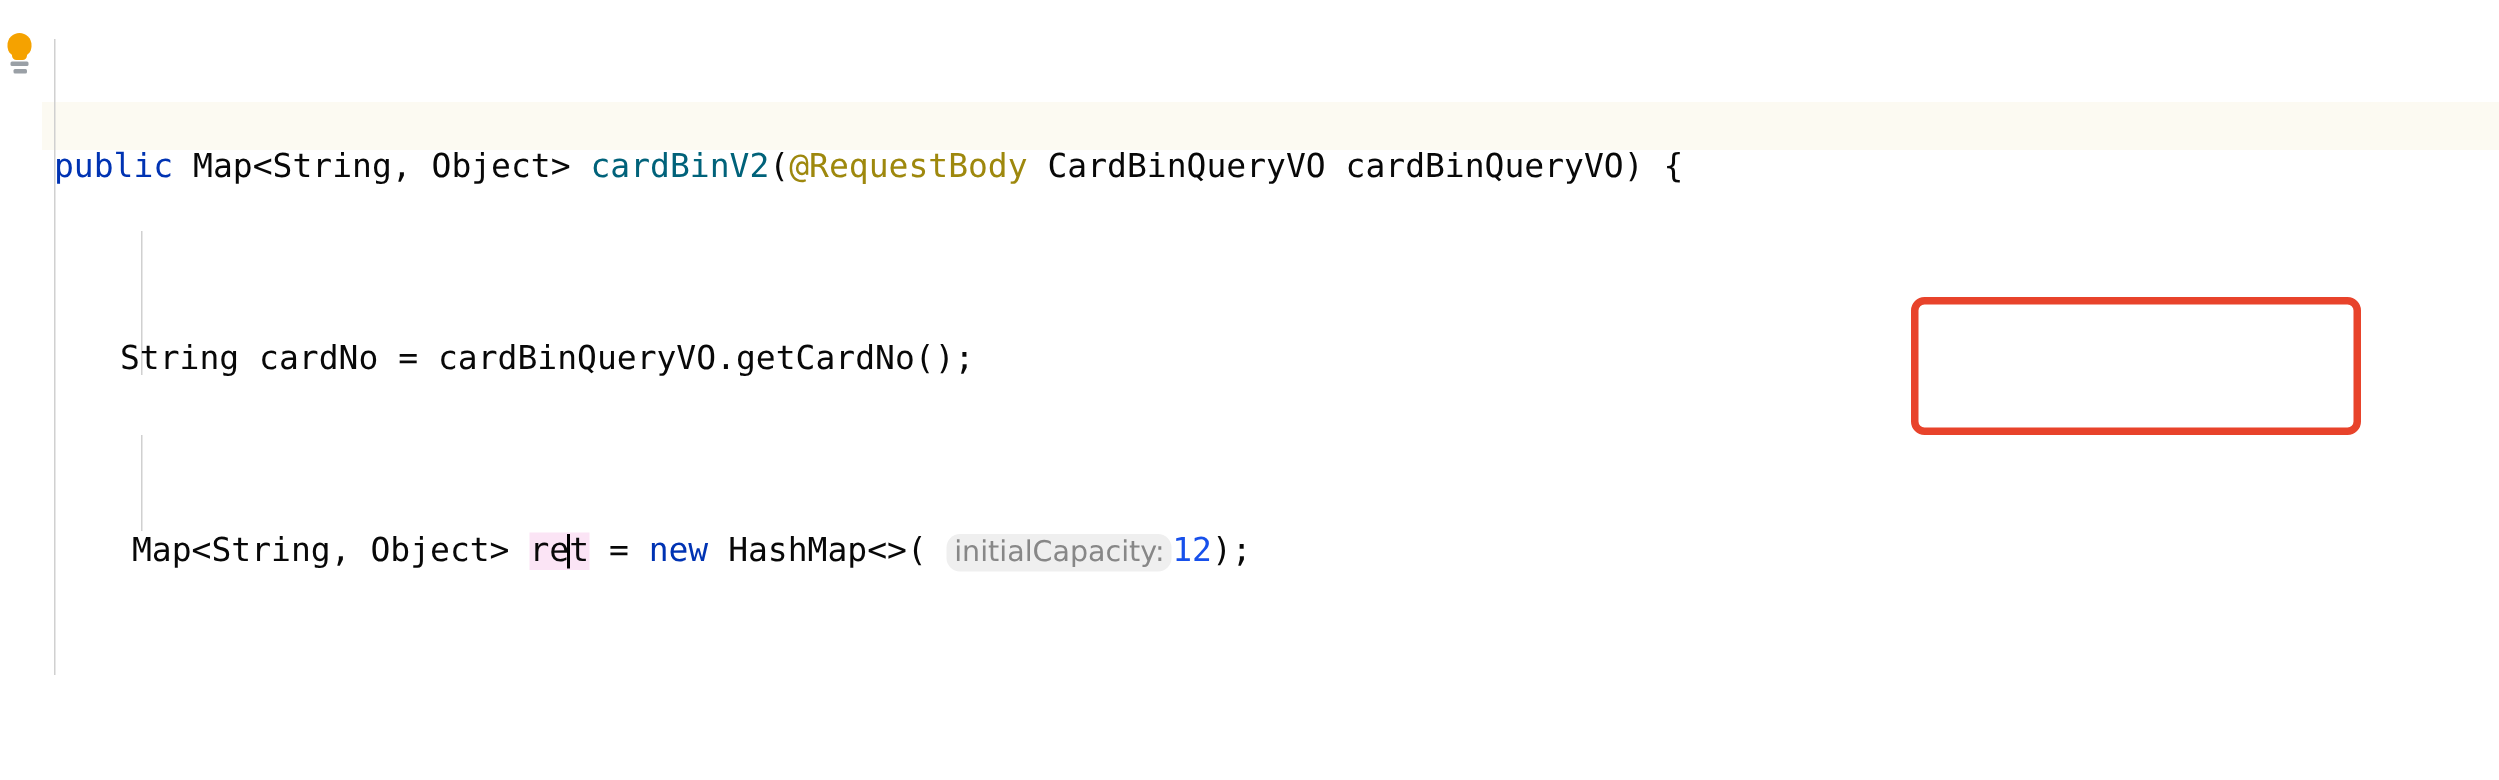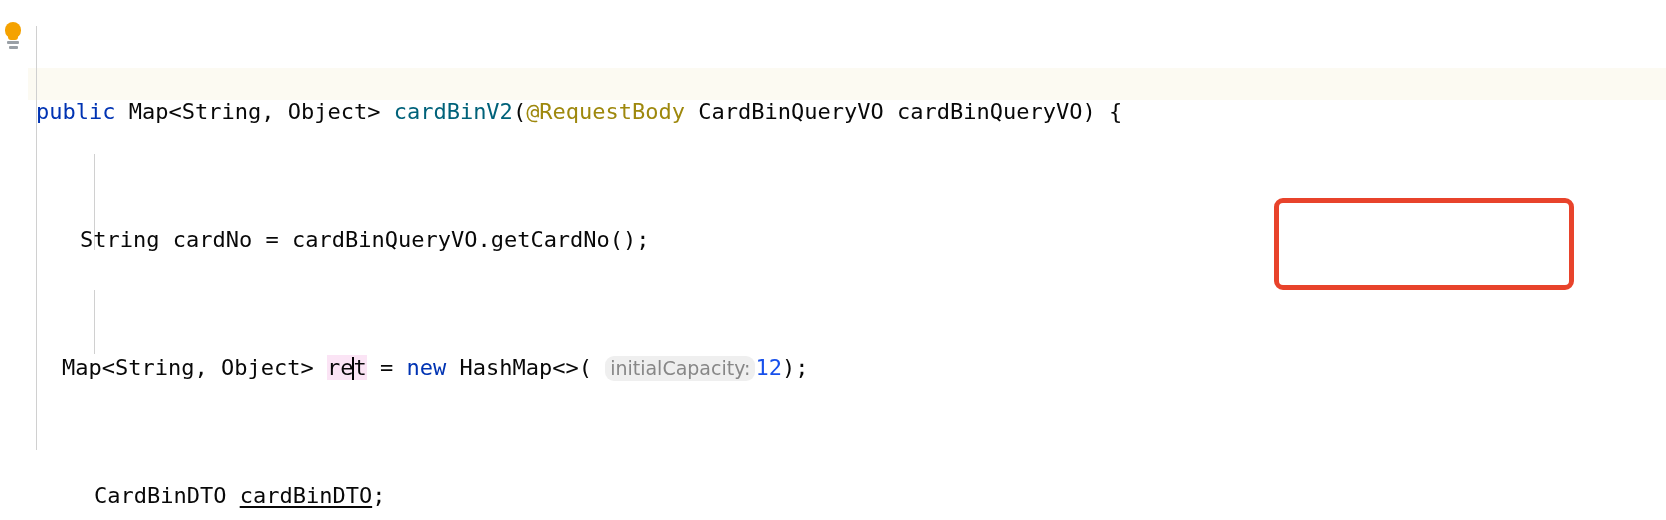--- a/index.html
+++ b/index.html
@@ -149,23 +149,22 @@
   <div class="guide" style="left:36px; top:26px; height:424px;"></div>
   <div class="guide" style="left:94px; top:154px; height:96px;"></div>
   <div class="guide" style="left:94px; top:290px; height:64px;"></div>
 
   <div class="code">
 
     <div class="line"><span class="kw">public</span> <span class="type">Map&lt;String, Object&gt;</span> <span class="method">cardBinV2</span><span>(</span><span class="anno">@RequestBody</span> <span>CardBinQueryVO</span> <span>cardBinQueryVO</span><span>) {</span></div>
 
     <div class="line" style="padding-left:80px;"><span>String</span> <span>cardNo</span> <span>=</span> <span>cardBinQueryVO.getCardNo();</span></div>
 
-    <div class="line" style="padding-left:62px;"><span>Map&lt;String, Object&gt;</span> <span class="hl-write"><span>re</span><span class="caret"></span><span>t</span></span><span> = </span><span class="kw">new</span> <span>HashMap&lt;&gt;(</span> <span class="inlay">initialCapacity:</span><span class="num">12</span><span>);</span></div>
+    <div class="line" style="padding-left:88px;"><span>Map&lt;String, Object&gt;</span> <span class="hl-write"><span>re</span><span class="caret"></span><span>t</span></span><span> = </span><span class="kw">new</span> <span>HashMap&lt;&gt;(</span> <span class="inlay">initialCapacity:</span><span class="num">12</span><span>);</span></div>
 
-    <div class="line" style="padding-left:94px;"><span>CardBinDTO</span> <span class="localvar">cardBinDTO</span><span>;</span></div>
 
     
 
     
 
     
 
     
 
     

